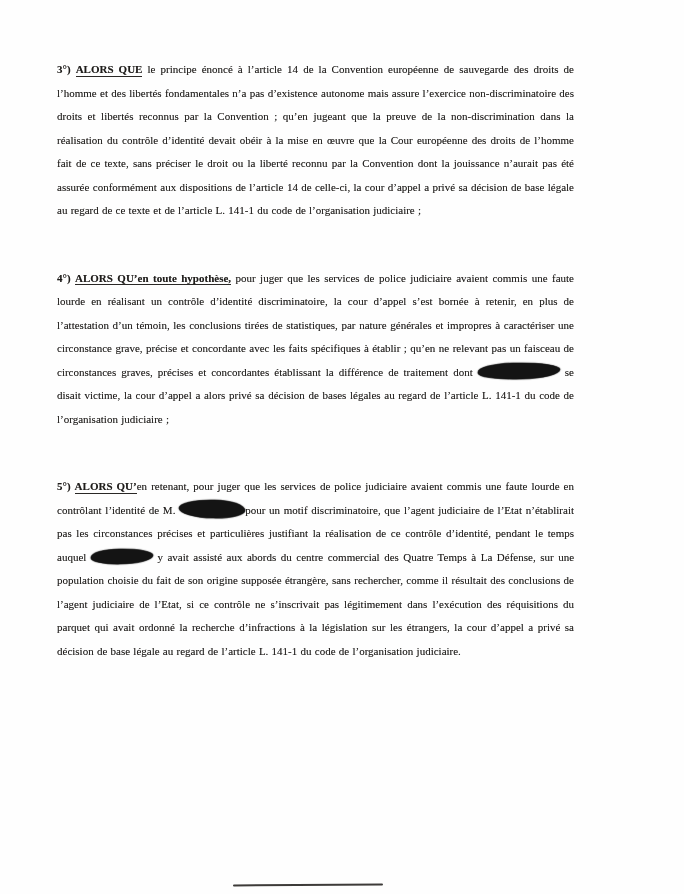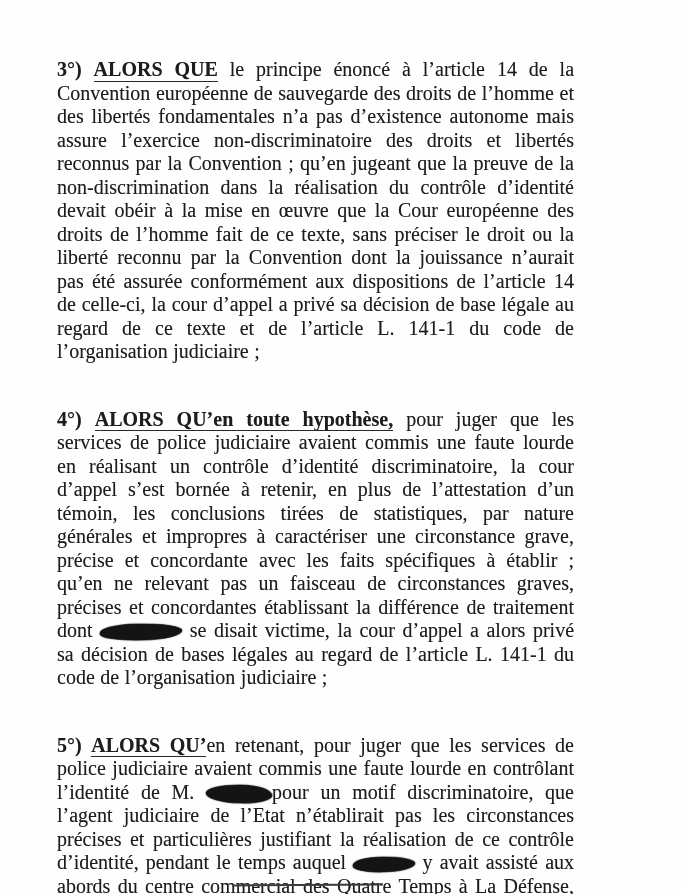--- a/index.html
+++ b/index.html
@@ -17,21 +17,21 @@
     color: #1f1d1b;
   }
   .text-block {
     position: absolute;
     left: 57px;
     top: 58px;
     width: 517px;
   }
   p.para {
     margin: 0 0 44px 0;
-    font-size: 20px;
+    font-size: 11px;
     line-height: 23.5px;
     text-align: justify;
     text-shadow: 0 0 0.6px rgba(40, 38, 36, 0.45);
     word-spacing: 0.5px;
   }
   p.para:last-child { margin-bottom: 8px; }
   .marker {
     font-weight: bold;
   }
   .heading {

